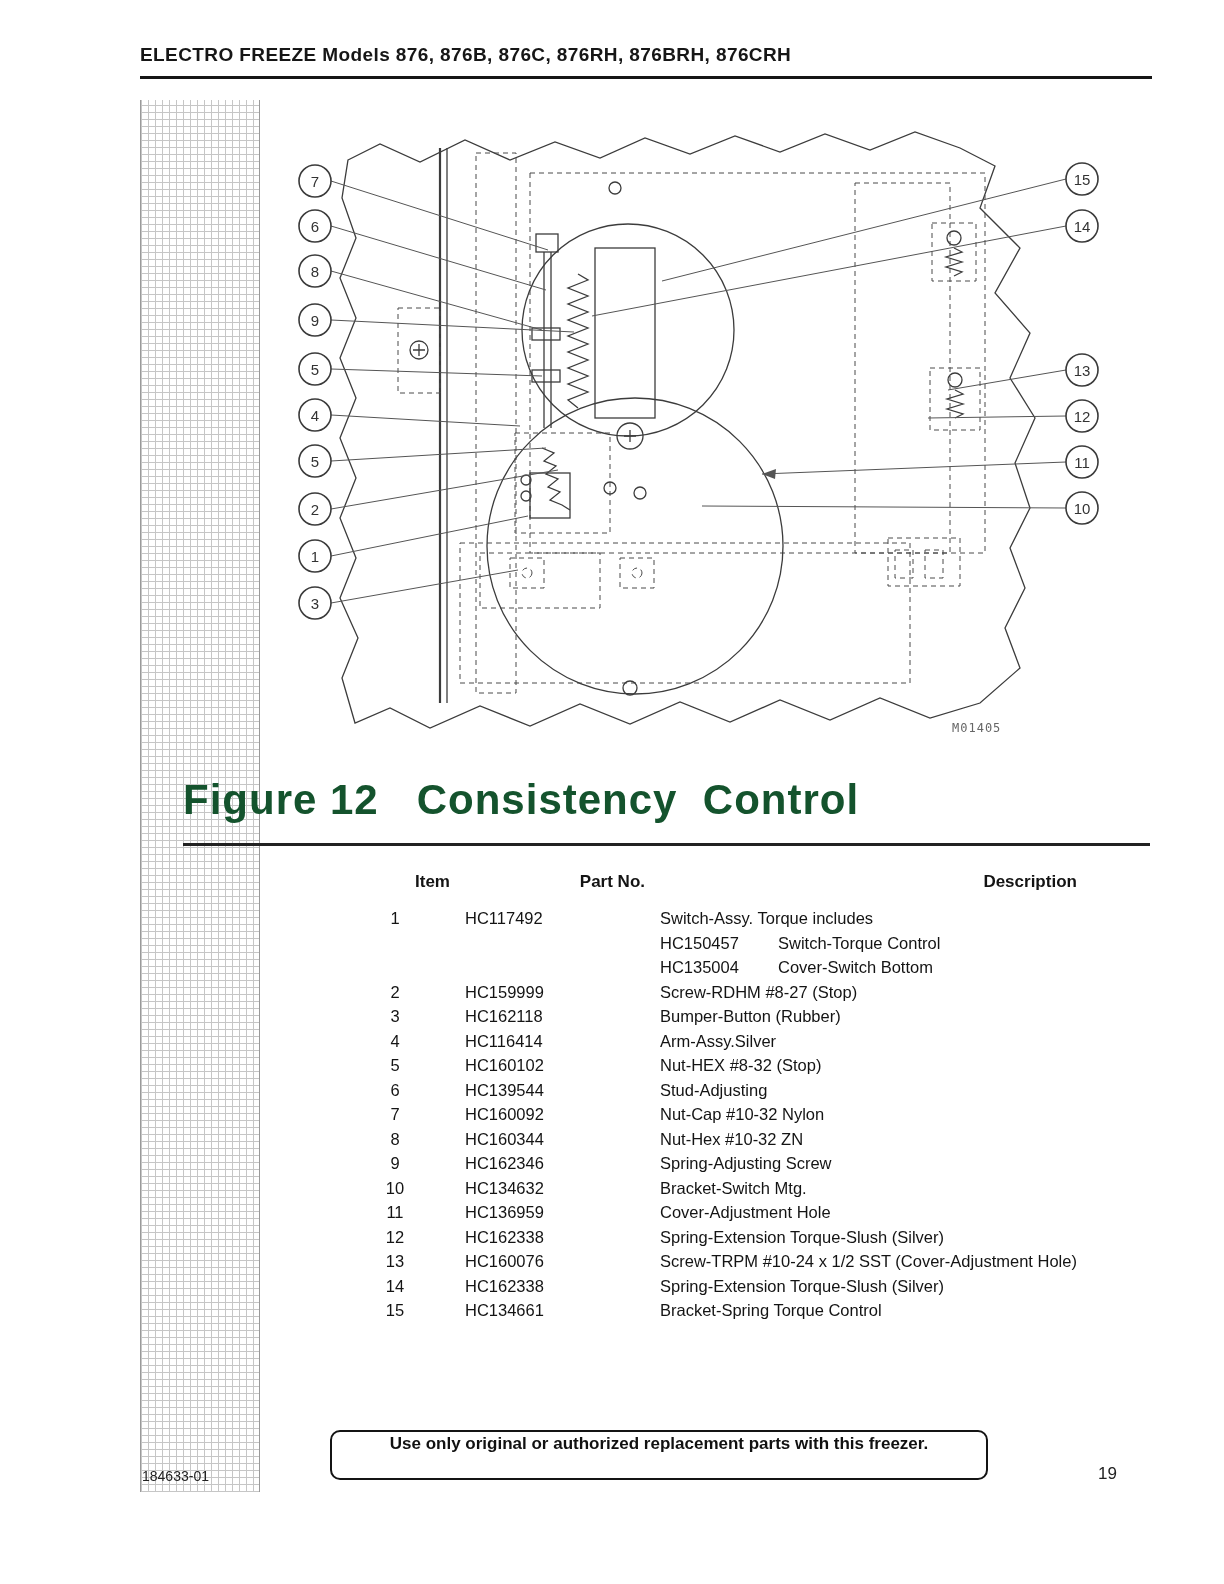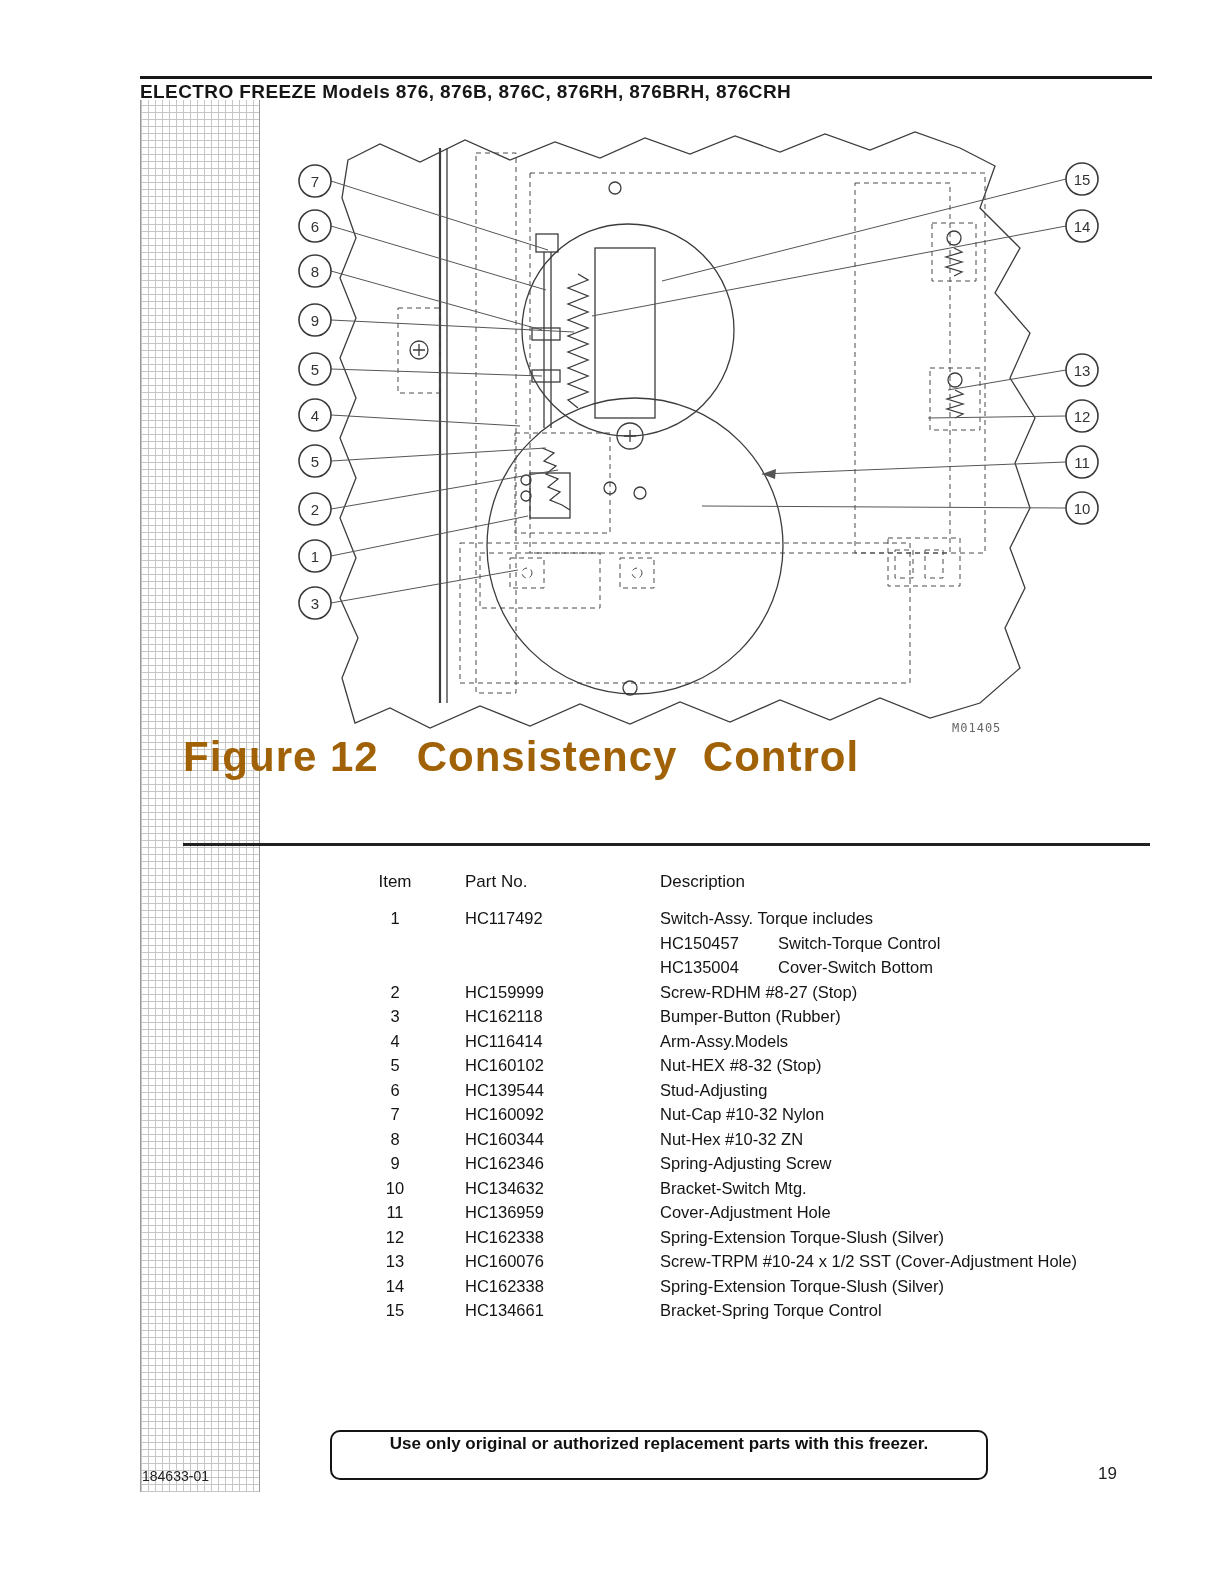--- a/index.html
+++ b/index.html
@@ -10,37 +10,37 @@
   
   .grid-strip{
     position:absolute;left:140px;top:100px;width:118px;height:1392px;
     background-image:
       repeating-linear-gradient(0deg,#c6c6c6 0 1px,transparent 1px 7px),
       repeating-linear-gradient(90deg,#c6c6c6 0 1px,transparent 1px 7px);
     border-left:1px solid #9a9a9a;border-right:1px solid #9a9a9a;
   }
   .header-title{
     position:absolute;left:140px;top:44px;
-    font-size:19px;font-weight:bold;letter-spacing:.4px;color:#161616;white-space:pre;margin-top:37px;
+    font-size:19px;font-weight:bold;letter-spacing:.4px;color:#161616;white-space:pre;
   }
   .header-rule{position:absolute;left:140px;top:76px;width:1012px;height:3px;background:#161616;}
 
   .drawing-wrap{position:absolute;left:280px;top:118px;width:840px;height:650px;}
 
   .figure-title{
-    position:absolute;left:183px;top:733px;
-    font-size:42px;font-weight:bold;color:#a16207;letter-spacing:1px;white-space:pre;
+    position:absolute;left:183px;top:776px;
+    font-size:42px;font-weight:bold;color:#14532d;letter-spacing:1px;white-space:pre;
   }
   .title-rule{position:absolute;left:183px;top:843px;width:967px;height:2.5px;background:#222;}
 
   table.parts{
     position:absolute;left:340px;top:872px;border-collapse:collapse;
     font-size:16.5px;color:#141414;
   }
-  table.parts th{font-size:17px;font-weight:normal;padding:0 0 14px 0;vertical-align:bottom;}
+  table.parts th{font-size:17px;font-weight:bold;padding:0 0 14px 0;vertical-align:bottom;text-align:right;}
   table.parts td{padding:0;line-height:24.5px;vertical-align:top;white-space:nowrap;}
   .c-item{width:110px;text-align:center;}
   .c-part{width:180px;text-align:left;padding-left:15px !important;}
   .c-desc{text-align:left;padding-left:15px !important;}
   th.c-part,th.c-desc{padding-left:15px !important;}
   .sub-part{display:inline-block;width:118px;}
   .sub-part:empty{display:none;}
 
   .warning-box{
     position:absolute;left:330px;top:1430px;width:658px;height:50px;
@@ -258,21 +258,21 @@
       <td class="c-desc"><span>Screw-RDHM #8-27 (Stop)</span></td>
     </tr>
         <tr>
       <td class="c-item">3</td>
       <td class="c-part">HC162118</td>
       <td class="c-desc"><span>Bumper-Button (Rubber)</span></td>
     </tr>
         <tr>
       <td class="c-item">4</td>
       <td class="c-part">HC116414</td>
-      <td class="c-desc"><span>Arm-Assy.Models</span></td>
+      <td class="c-desc"><span>Arm-Assy.Silver</span></td>
     </tr>
         <tr>
       <td class="c-item">5</td>
       <td class="c-part">HC160102</td>
       <td class="c-desc"><span>Nut-HEX #8-32 (Stop)</span></td>
     </tr>
         <tr>
       <td class="c-item">6</td>
       <td class="c-part">HC139544</td>
       <td class="c-desc"><span>Stud-Adjusting</span></td>

